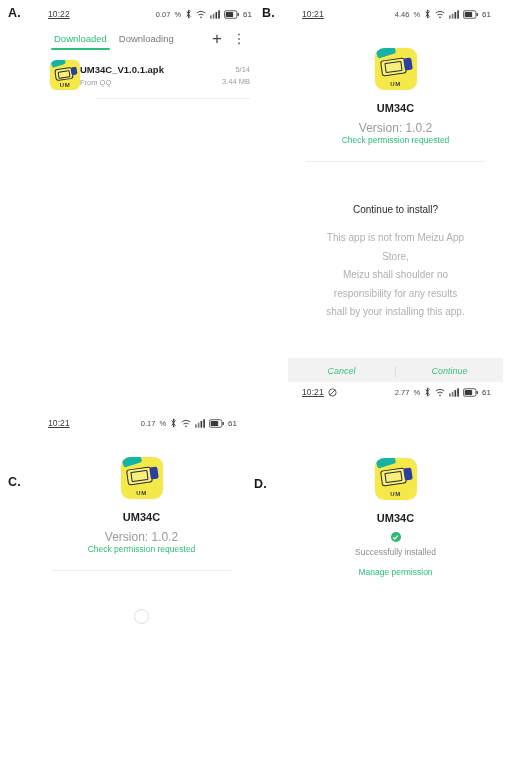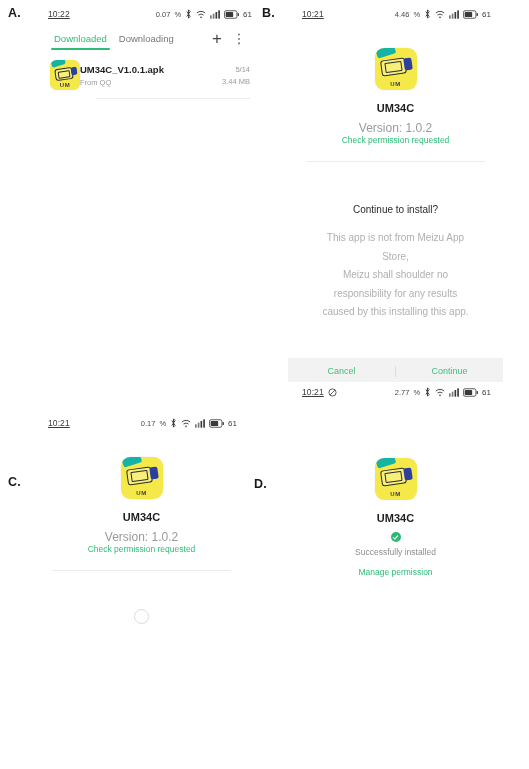--- a/index.html
+++ b/index.html
@@ -247,20 +247,21 @@
     height: 26px;
     background: #f2f2f2;
     display: flex;
     align-items: center;
   }
   .act-btn {
     flex: 1;
     text-align: center;
     font-size: 9px;
     color: #3fc081;
+    font-style: italic;
   }
   .act-sep {
     width: 1px;
     height: 11px;
     background: #dddddd;
   }
 
   
   .spinner {
     width: 15px;
@@ -441,21 +442,21 @@
     <div class="inst-name">UM34C</div>
     <div class="inst-version">Version: 1.0.2</div>
     <div class="inst-link">Check permission requested</div>
   </div>
   <div class="hr"></div>
 
   <div class="confirm-title">Continue to install?</div>
   <div class="confirm-body">
     <div>This app is not from Meizu App Store,</div>
     <div>Meizu shall shoulder no responsibility for any results</div>
-    <div>caused by this installing this app.</div>
+    <div>shall by your installing this app.</div>
   </div>
 
   <div class="actionbar">
     <div class="act-btn">Cancel</div>
     <div class="act-sep"></div>
     <div class="act-btn">Continue</div>
   </div>
 </div>
 
 <div class="panel-label" style="left:8px; top:475px;">C.</div>

